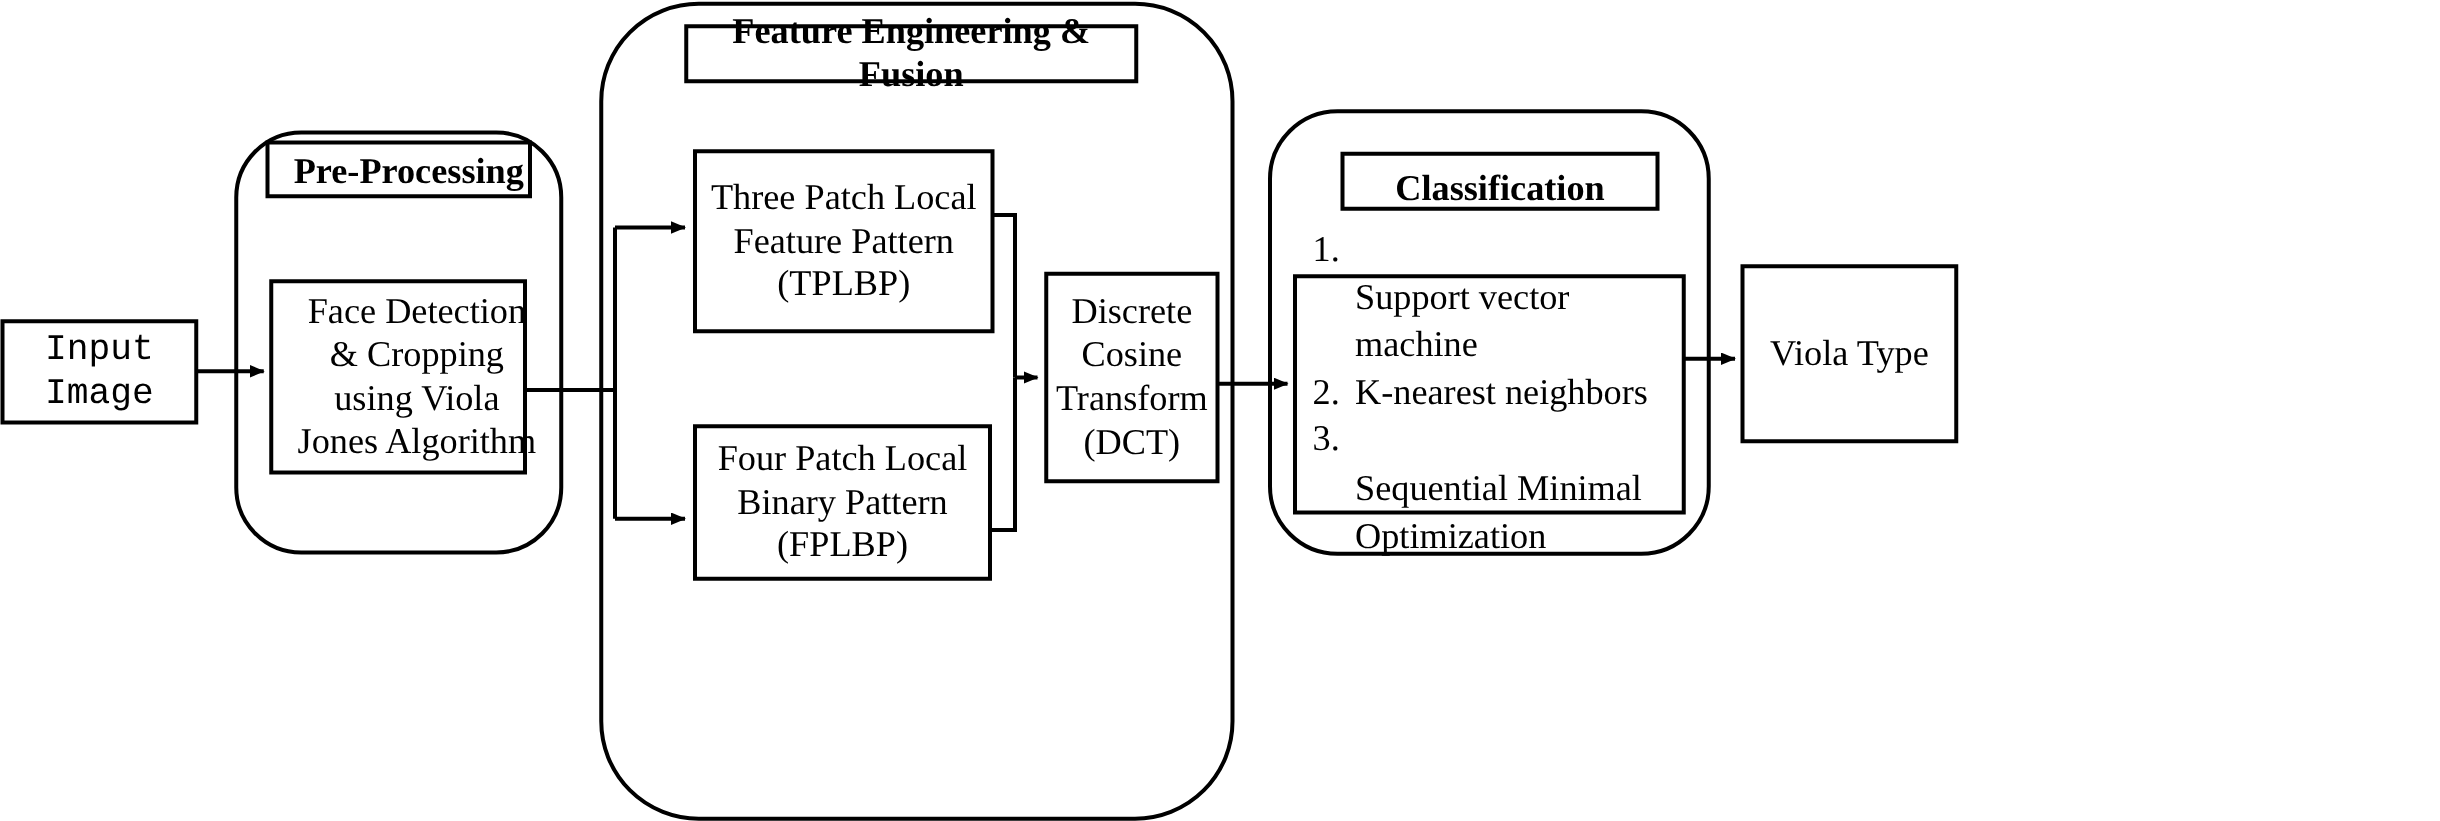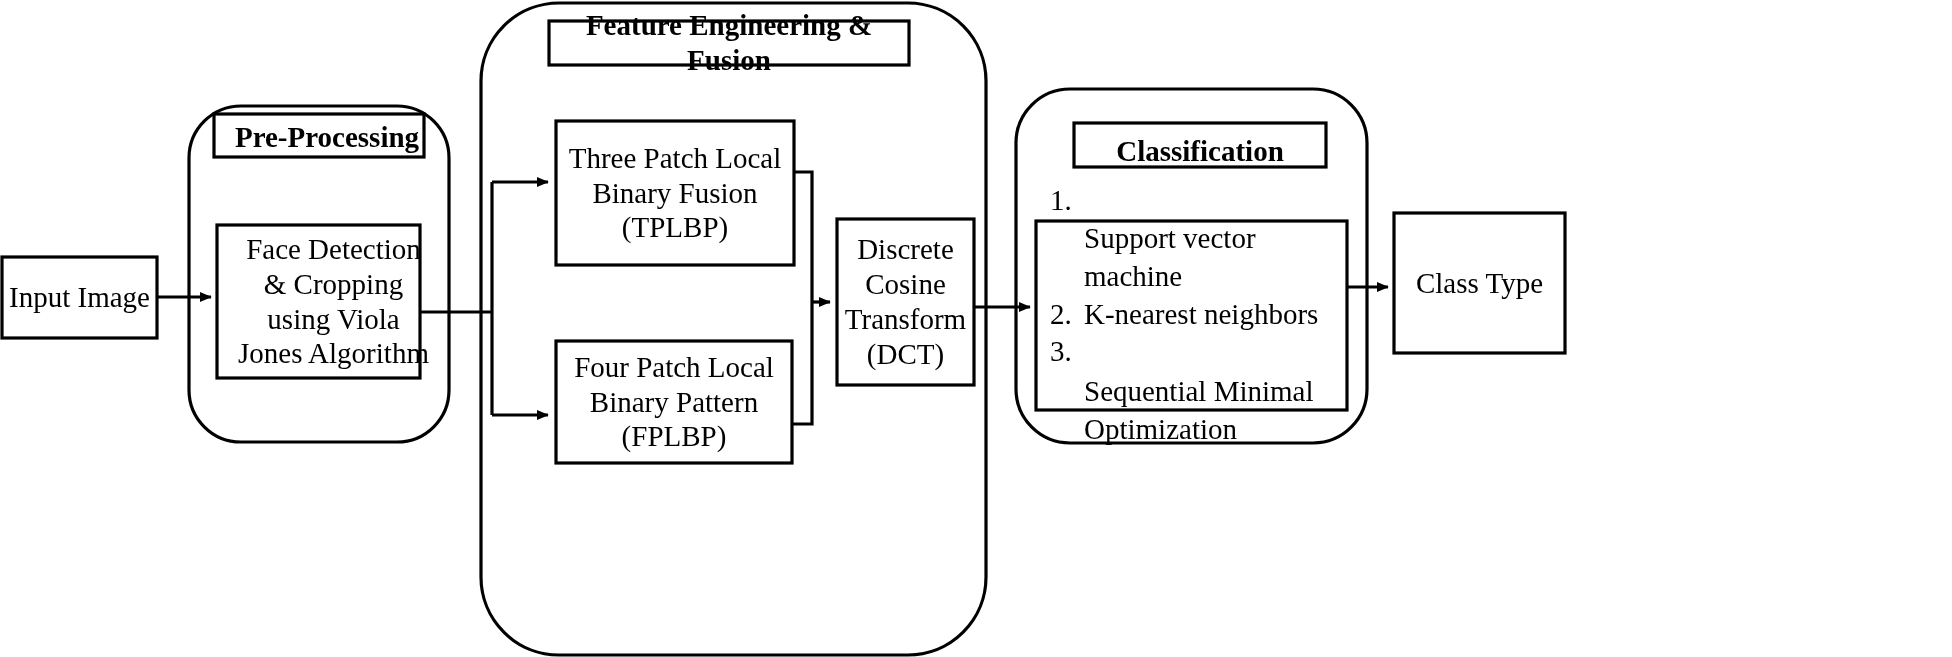--- a/index.html
+++ b/index.html
@@ -81,33 +81,33 @@
       <path d="M792,424 L812,424 L812,302"></path>
 
       <path d="M812,302 L830,302" marker-end="url(#ah)"></path>
 
       <path d="M974,307 L1030,307" marker-end="url(#ah)"></path>
 
       <path d="M1347,287 L1388,287" marker-end="url(#ah)"></path>
     </g>
   </svg>
 
-  <div class="lbl node-text" style="left:2px;top:257px;width:155px;height:81px;">Input Image</div>
+  <div class="lbl node-text" style="left:2px;top:257px;width:155px;height:81px;font-family:Liberation Mono, monospace;">Input Image</div>
 
   <div class="lbl hdr-text" style="left:214px;top:116px;width:226px;height:43px;">Pre-Processing</div>
 
   <div class="lbl node-text" style="left:232px;top:225px;width:203px;height:153px;">Face Detection
 &amp; Cropping
 using Viola
 Jones Algorithm</div>
 
   <div class="lbl hdr-text" style="left:549px;top:21px;width:360px;height:44px;">Feature Engineering &amp; Fusion</div>
 
   <div class="lbl node-text" style="left:556px;top:121px;width:238px;height:144px;">Three Patch Local
-Binary Fusion
+Feature Pattern
 (TPLBP)</div>
 
   <div class="lbl node-text" style="left:556px;top:341px;width:236px;height:122px;">Four Patch Local
 Binary Pattern
 (FPLBP)</div>
 
   <div class="lbl node-text" style="left:837px;top:219px;width:137px;height:166px;">Discrete
 Cosine
 Transform
 (DCT)</div>
@@ -123,15 +123,15 @@
         <span class="list-num">2.</span>
         <span class="list-txt" style="white-space: pre-line;">K-nearest neighbors</span>
       </div>
       <div class="list-row">
         <span class="list-num">3.</span>
         <span class="list-txt" style="white-space: pre-line; margin-top: 40px;">Sequential Minimal
 Optimization</span>
       </div>
     </div>
 
-  <div class="lbl node-text" style="left:1394px;top:213px;width:171px;height:140px;">Class Type</div>
+  <div class="lbl node-text" style="left:1394px;top:213px;width:171px;height:140px;">Viola Type</div>
 
 </div>
 
 </body></html>

